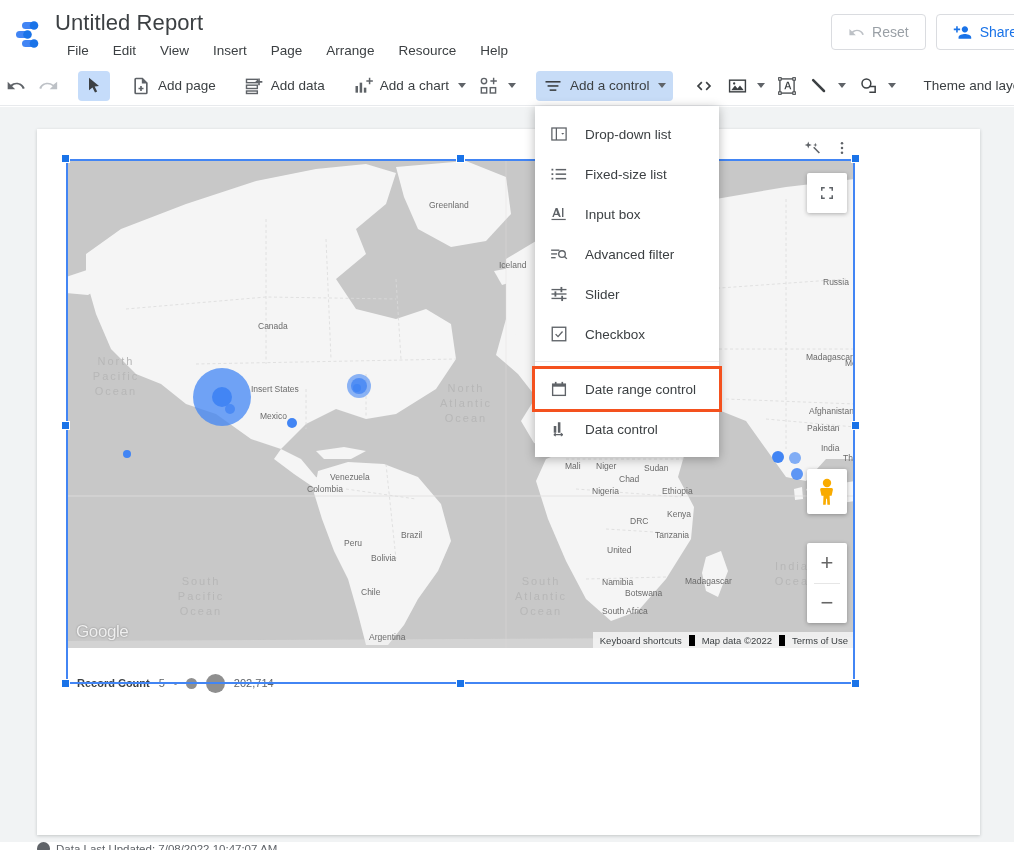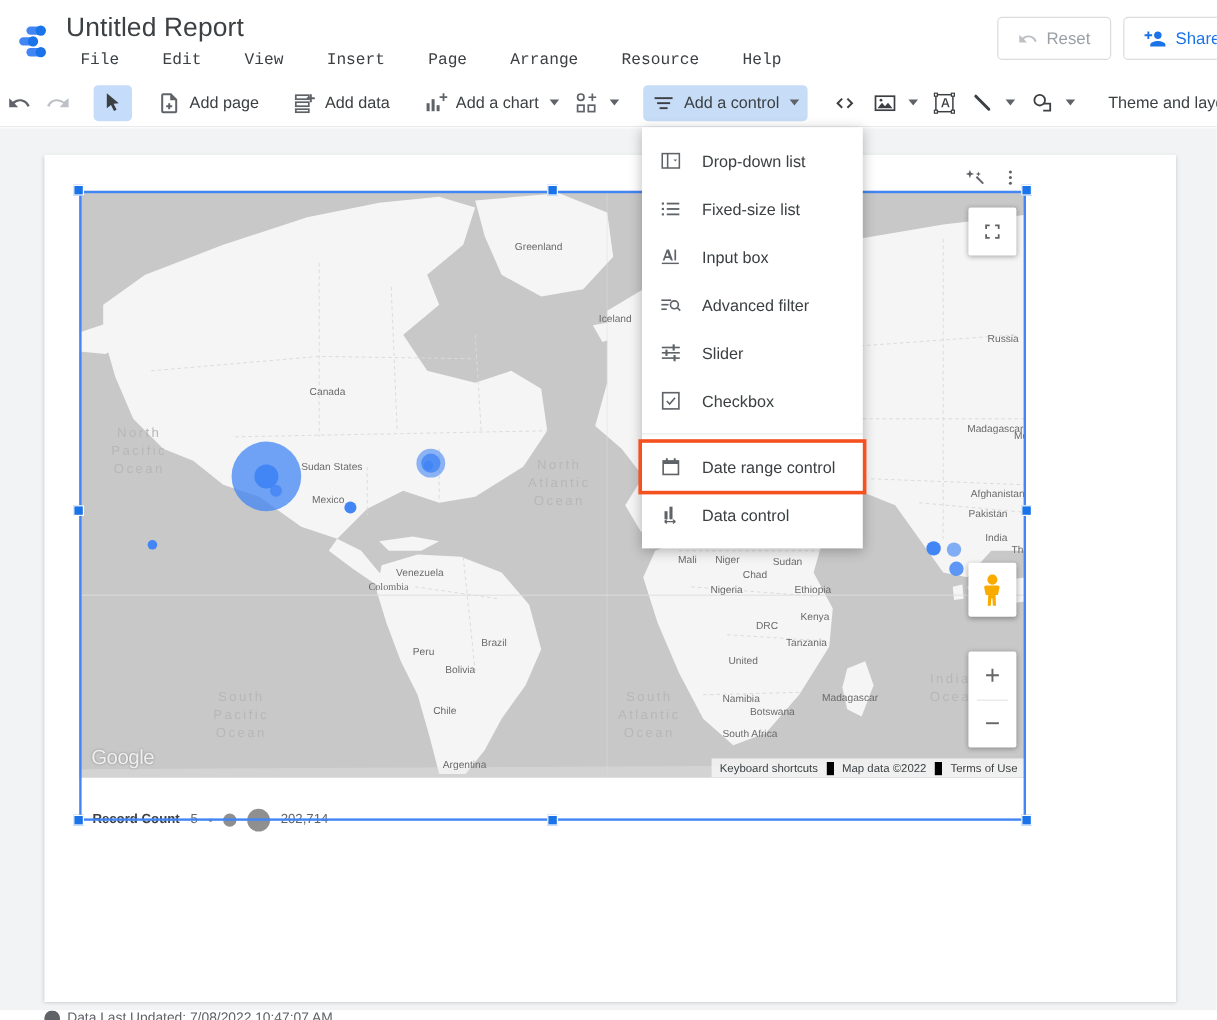--- a/index.html
+++ b/index.html
@@ -21,21 +21,21 @@
   .logo {
     position: absolute; left: 14px; top: 20px; width: 32px; height: 30px;
   }
   .doc-title {
     position: absolute; left: 55px; top: 10px;
     font-size: 22px; color: #3c4043; font-weight: 400; letter-spacing: 0.1px;
     white-space: nowrap;
   }
   .menubar {
     position: absolute; left: 57px; top: 41px;
-    display: flex; gap: 16px; align-items: flex-start; font-family: Liberation Mono, monospace;
+    display: flex; gap: 4px; align-items: flex-start;
   }
   .menubar .mi {
     font-size: 13.5px; color: #3c4043; padding: 2px 10px; cursor: default;
     white-space: nowrap;
   }
   .hdr-right { position: absolute; right: 0px; top: 14px; display: flex; gap: 10px; align-items: center; }
   .btn-reset {
     display: flex; align-items: center; gap: 7px;
     height: 36px; padding: 0 16px;
     border: 1px solid #dadce0; border-radius: 4px;
@@ -453,31 +453,31 @@
       <div class="ocean-label" style="left:430px; top:415px; width:90px;">South
 Atlantic
 Ocean</div>
       <div class="ocean-label" style="left:690px; top:400px; width:80px;">Indian
 Ocean</div>
 
       <div id="country-labels">
           <div class="map-label" style="left: 363px; top: 41px;">Greenland</div>
           <div class="map-label" style="left: 433px; top: 101px;">Iceland</div>
           <div class="map-label" style="left: 192px; top: 162px;">Canada</div>
-          <div class="map-label" style="left: 185px; top: 225px;">Sudan States</div>
+          <div class="map-label" style="left: 185px; top: 225px;">Insert States</div>
           <div class="map-label" style="left: 194px; top: 252px;">Mexico</div>
           <div class="map-label" style="left: 757px; top: 118px;">Russia</div>
           <div class="map-label" style="left: 740px; top: 193px;">Madagascar</div>
           <div class="map-label" style="left: 743px; top: 247px;">Afghanistan</div>
           <div class="map-label" style="left: 741px; top: 264px;">Pakistan</div>
           <div class="map-label" style="left: 755px; top: 284px;">India</div>
           <div class="map-label" style="left: 777px; top: 294px;">Tha</div>
           <div class="map-label" style="left: 779px; top: 199px;">Mo</div>
           <div class="map-label" style="left: 264px; top: 313px;">Venezuela</div>
-          <div class="map-label" style="left: 241px; top: 325px; font-family: Liberation Serif, serif;">Colombia</div>
+          <div class="map-label" style="left: 241px; top: 325px;">Colombia</div>
           <div class="map-label" style="left: 278px; top: 379px;">Peru</div>
           <div class="map-label" style="left: 335px; top: 371px;">Brazil</div>
           <div class="map-label" style="left: 305px; top: 394px;">Bolivia</div>
           <div class="map-label" style="left: 295px; top: 428px;">Chile</div>
           <div class="map-label" style="left: 303px; top: 473px;">Argentina</div>
           <div class="map-label" style="left: 499px; top: 302px;">Mali</div>
           <div class="map-label" style="left: 530px; top: 302px;">Niger</div>
           <div class="map-label" style="left: 578px; top: 304px;">Sudan</div>
           <div class="map-label" style="left: 553px; top: 315px;">Chad</div>
           <div class="map-label" style="left: 526px; top: 327px;">Nigeria</div>

